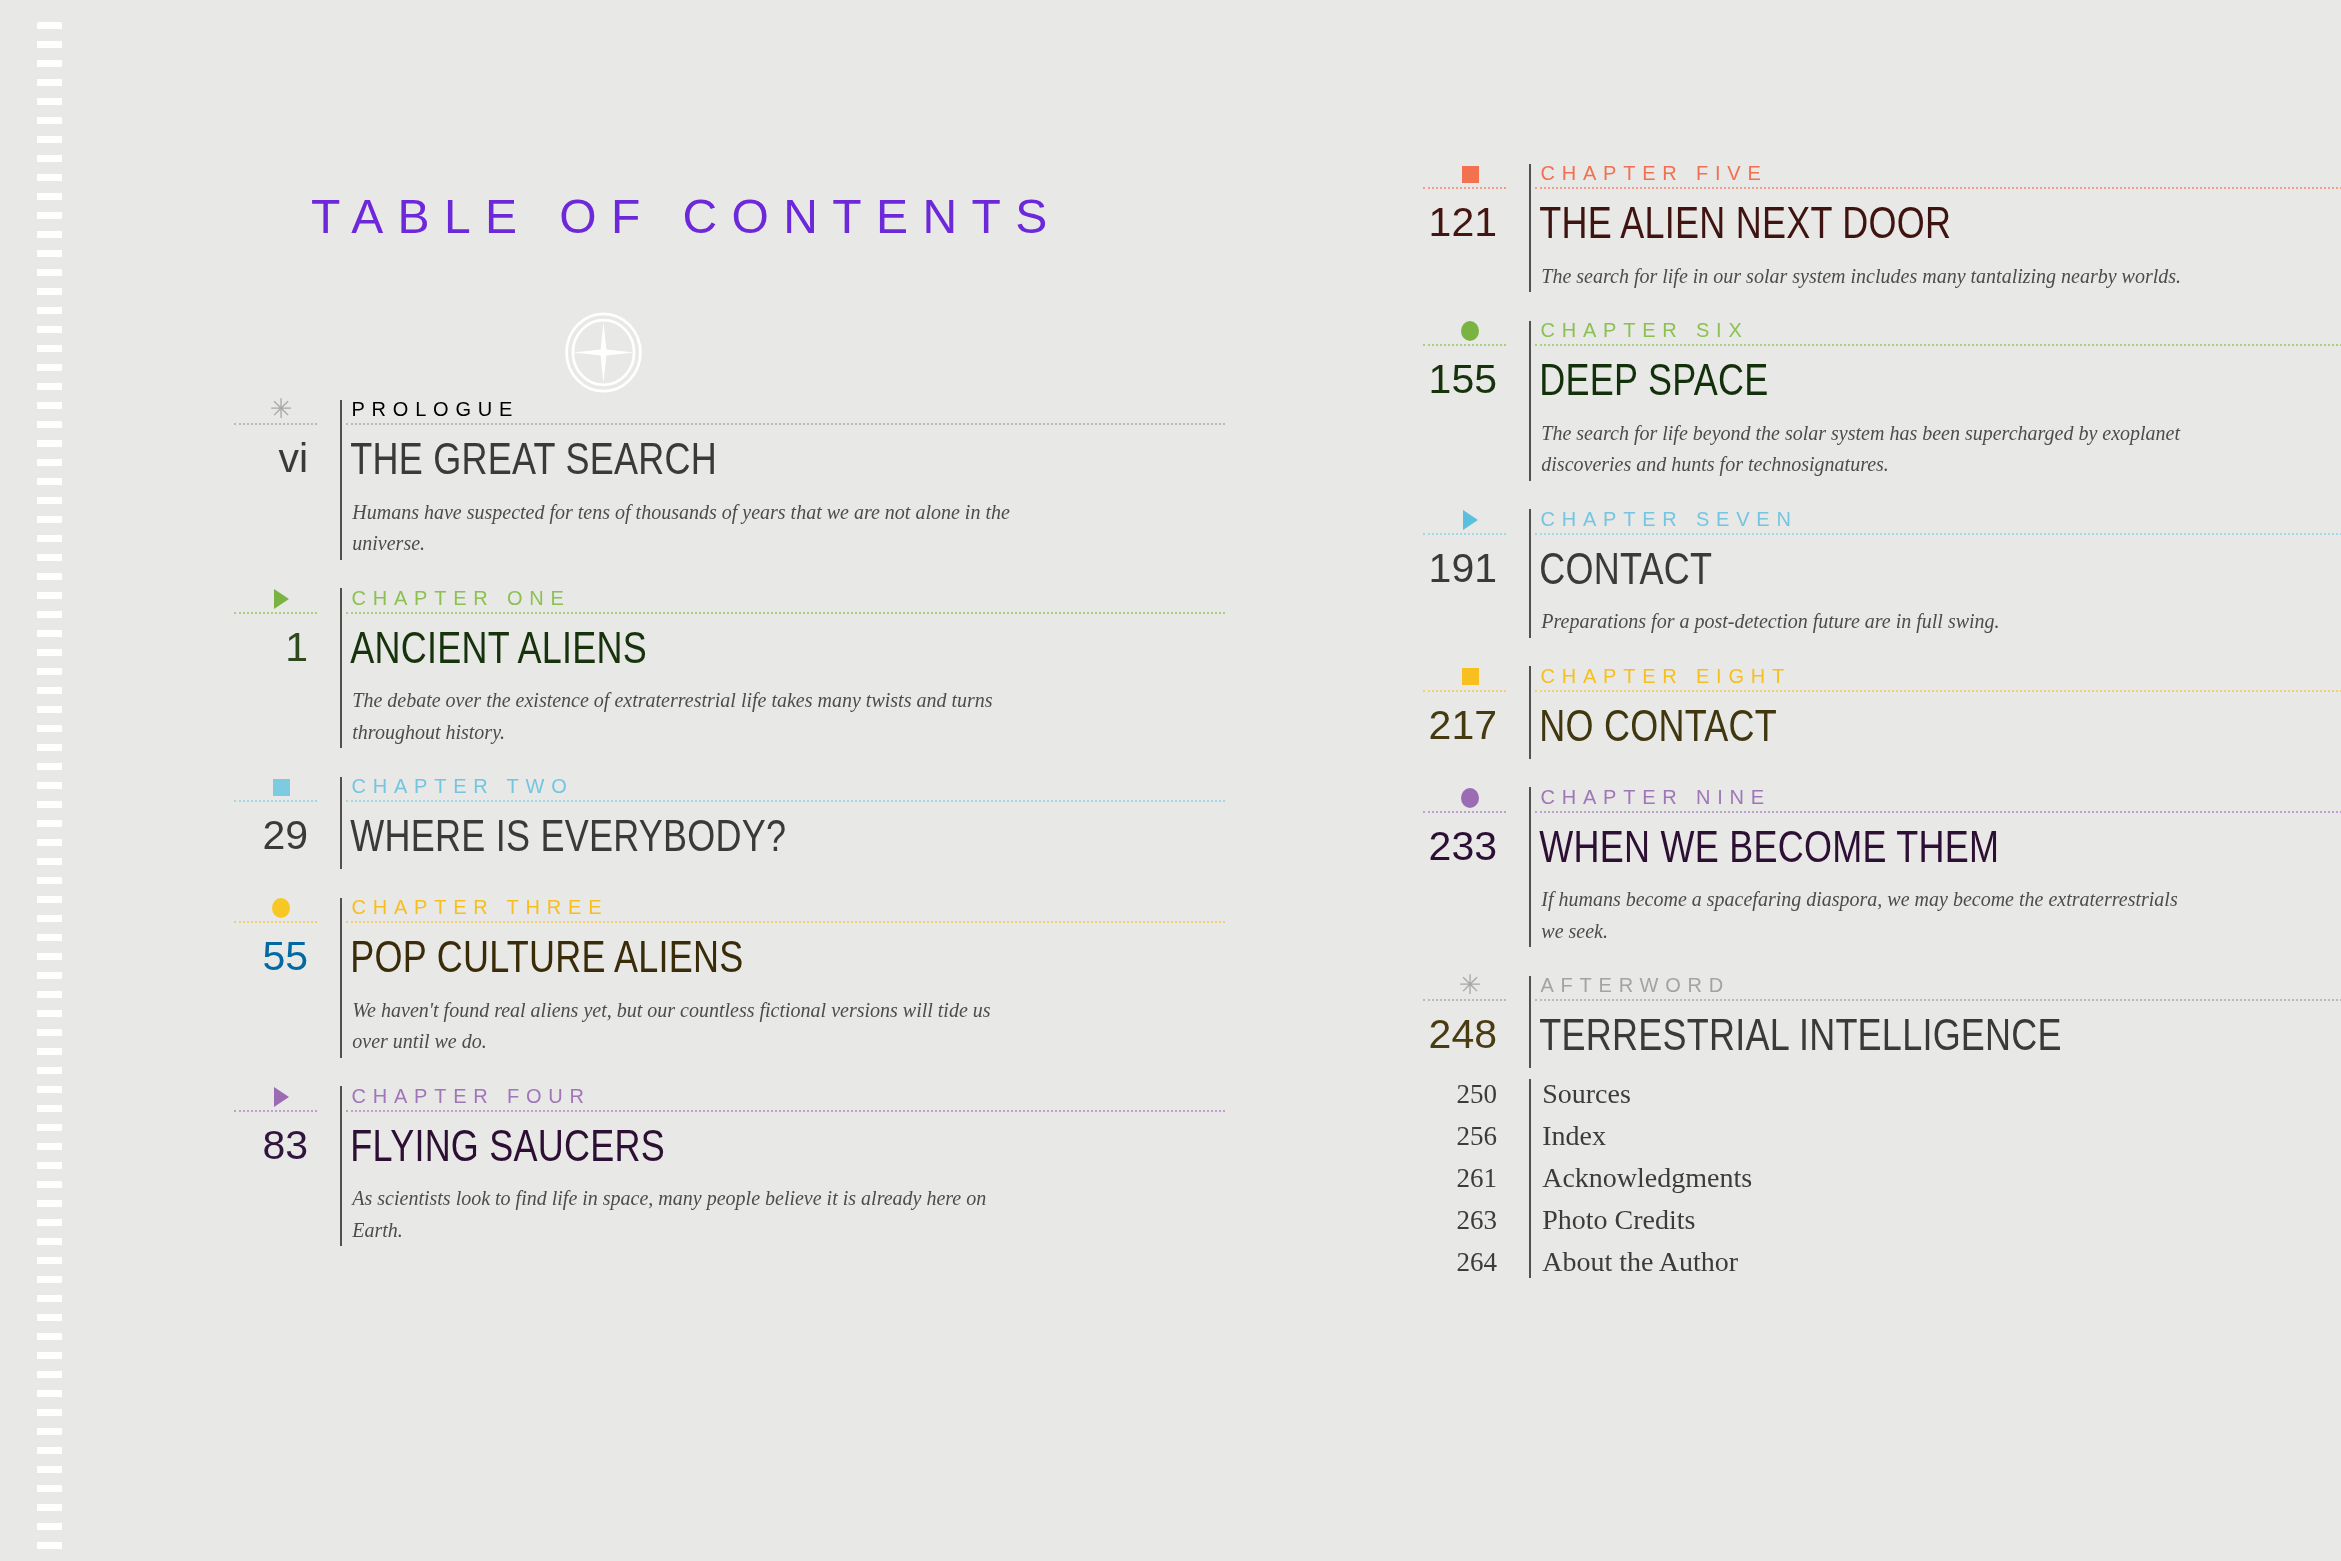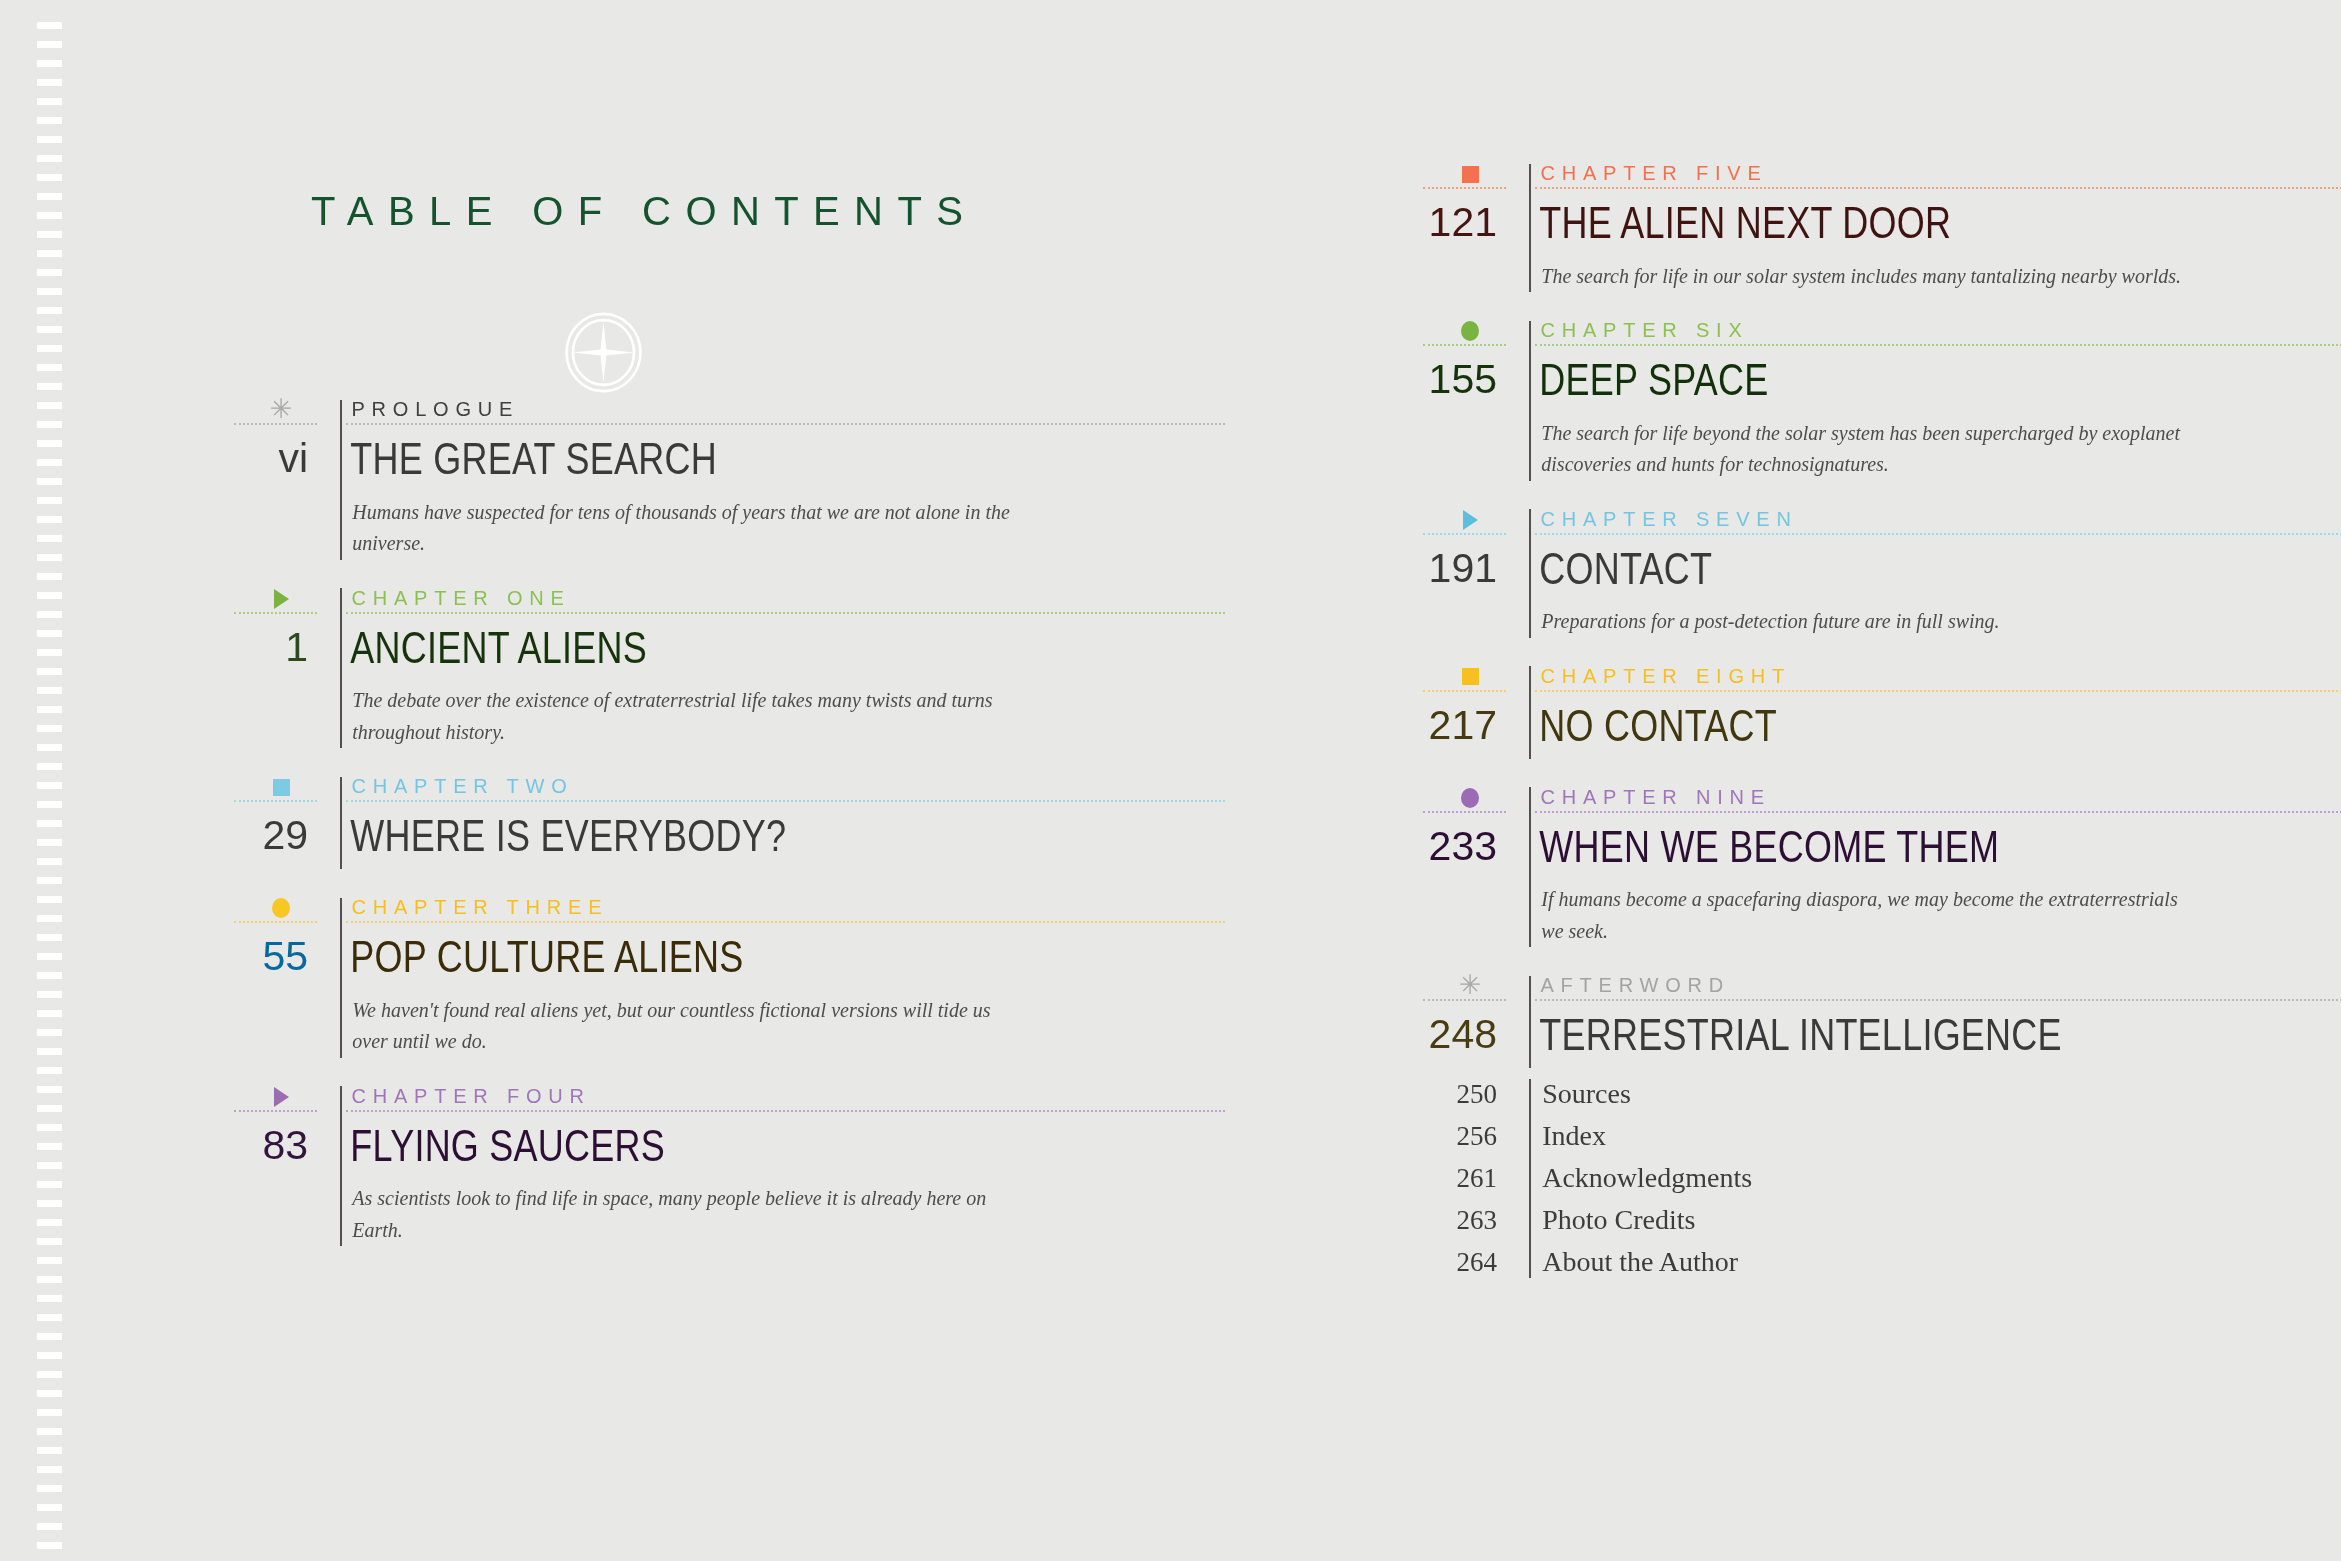--- a/index.html
+++ b/index.html
@@ -36,23 +36,23 @@
     left: 0; top: 0;
     width: 2342px;
     height: 1561px;
   }
 
   
   #toc-heading {
     position: absolute;
     left: 311px;
     top: 189px;
-    font-size: 40px;
+    font-size: 48px;
     letter-spacing: 14.4px;
-    color: #14532d;
+    color: #6d28d9;
     font-weight: 400;
     white-space: nowrap;
   }
 
   
   #ornament {
     position: absolute;
     left: 563px;
     top: 311px;
     width: 81px;
@@ -208,21 +208,21 @@
       <ellipse cx="45" cy="46" rx="34" ry="36" fill="none" stroke="#ffffff" stroke-width="3"></ellipse>
       <path d="M45 12 L48.2 42.8 L79 46 L48.2 49.2 L45 80 L41.8 49.2 L11 46 L41.8 42.8 Z" fill="#ffffff"></path>
       <path d="M45 22 L46.6 44.4 L68 46 L46.6 47.6 L45 70 L43.4 47.6 L22 46 L43.4 44.4 Z" fill="#ffffff" opacity="0.85"></path>
     </svg>
   </div>
 
   <div class="column" id="column-left" style="padding-top: 396px;">
       <div class="entry" style="margin-bottom: 25px;">
         <div class="divider"></div>
         <div class="marker-cell"><span class="m-asterisk" style="color: rgb(169, 169, 166);">✳</span></div>
-        <div class="kicker" style="color: #404040;">PROLOGUE</div>
+        <div class="kicker" style="color: #000000;">PROLOGUE</div>
         <div class="rule-left" style="border-top-color: rgb(185, 185, 182);"></div>
         <div class="rule-right" style="border-top-color: rgb(185, 185, 182);"></div>
         <div class="page-no" style="color: rgb(58, 58, 58);">vi</div>
         <div class="entry-title" style="color: rgb(58, 58, 58);">THE GREAT SEARCH</div>
         <div class="entry-desc">Humans have suspected for tens of thousands of years that we are not alone in the universe.</div>
       </div>
       <div class="entry" style="margin-bottom: 25px;">
         <div class="divider"></div>
         <div class="marker-cell"><span class="m-triangle" style="color: rgb(121, 180, 67);"></span></div>
         <div class="kicker" style="color: rgb(140, 193, 82);">CHAPTER ONE</div>

